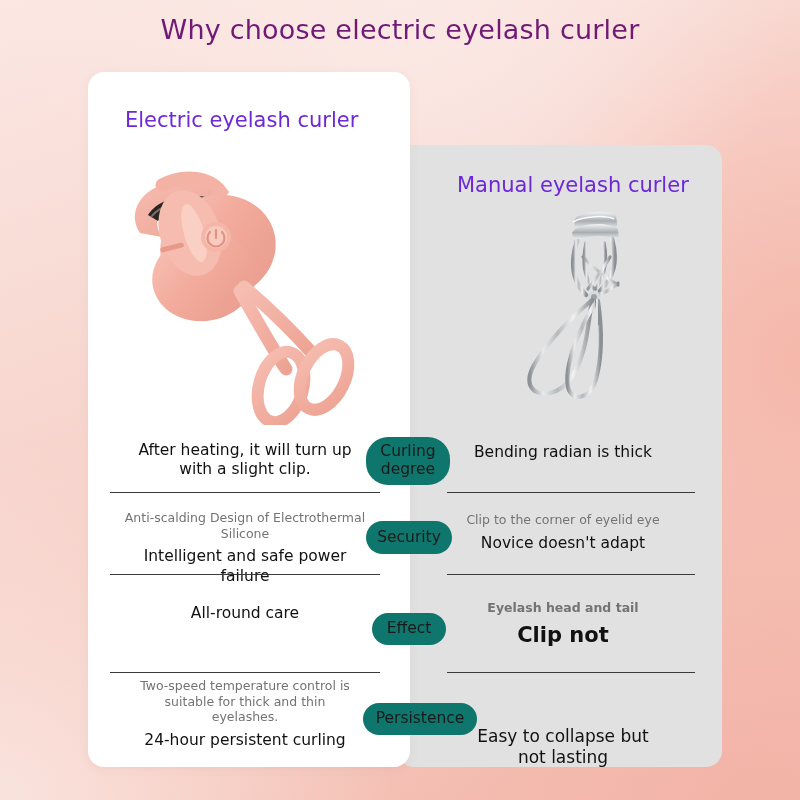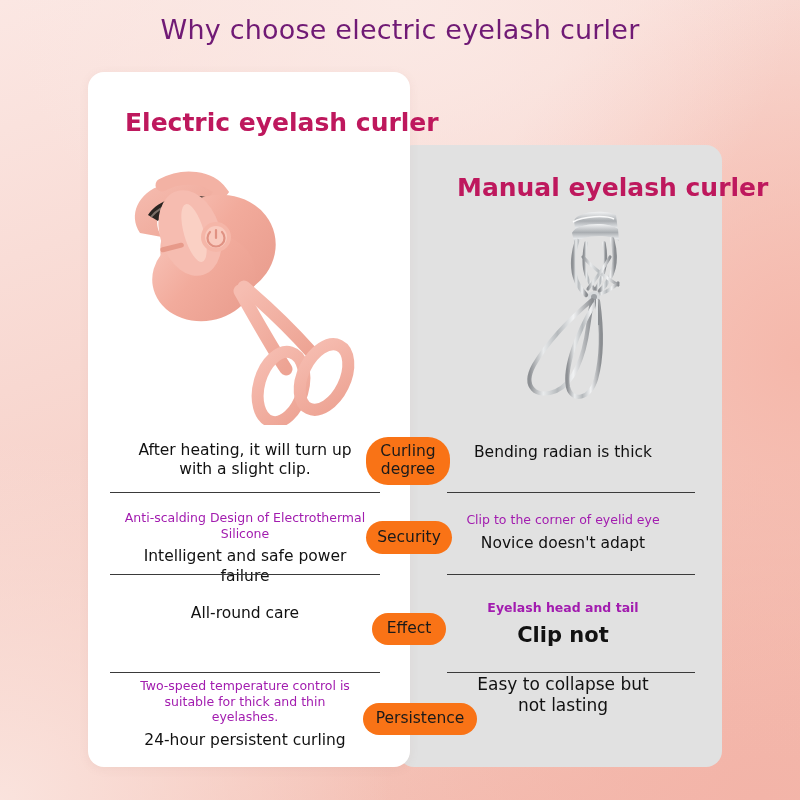--- a/index.html
+++ b/index.html
@@ -60,23 +60,23 @@
     top: 72px;
     width: 322px;
     height: 695px;
     background: #ffffff;
     border-radius: 16px;
     box-shadow: 0 2px 10px rgba(170,120,110,0.10);
   }
 
   .card-heading {
     position: absolute;
-    font-size: 25px;
-    color: #be185d;
-    font-weight: 700;
+    font-size: 21px;
+    color: #6d28d9;
+    font-weight: 400;
     white-space: nowrap;
   }
   .heading-electric { left: 125px; top: 108px; }
   .heading-manual   { left: 457px; top: 173px; }
 
   
   .product-electric {
     position: absolute;
     left: 118px;
     top: 155px;
@@ -104,42 +104,42 @@
 
   .row-left, .row-right {
     position: absolute;
     text-align: center;
   }
   .row-left  { left: 100px; width: 290px; }
   .row-right { left: 432px; width: 262px; }
 
   .txt-small {
     font-size: 12.5px;
-    color: #a21caf;
+    color: #737373;
     line-height: 1.25;
   }
   .txt-large {
     font-size: 15.5px;
     color: #111111;
     line-height: 1.25;
   }
   .txt-gap { margin-top: 6px; }
 
   .rule {
     position: absolute;
     height: 1px;
     background: #3a3a3a;
   }
   .rule-left  { left: 110px; width: 270px; }
   .rule-right { left: 447px; width: 248px; }
 
   
   .pill {
     position: absolute;
-    background: #f97316;
+    background: #0f766e;
     border-radius: 22px;
     color: #1a1a1a;
     font-size: 15.5px;
     line-height: 1.15;
     display: flex;
     align-items: center;
     justify-content: center;
     text-align: center;
     padding: 5px 10px;
     white-space: pre-line;
@@ -281,20 +281,20 @@
   <div class="pill" style="left:372px; top:613px; width:74px; height:32px;">Effect</div>
   <div class="rule rule-left" style="top:672px;"></div>
   <div class="rule rule-right" style="top:672px;"></div>
 
   <div class="row-left" style="top:678px;">
     <div class="txt-small" style="white-space:pre-line;">Two-speed temperature control is
 suitable for thick and thin
 eyelashes.</div>
     <div class="txt-large txt-gap">24-hour persistent curling</div>
   </div>
-  <div class="row-right" style="top:674px;text-align:center;">
+  <div class="row-right" style="top:726px;text-align:center;">
     <div class="txt-small"></div>
     <div class="txt-large" style="white-space:pre-line; font-size:17px;">Easy to collapse but
 not lasting</div>
   </div>
   <div class="pill" style="left:363px; top:703px; width:114px; height:32px;">Persistence</div>
 
 </div>
 
 </body></html>

